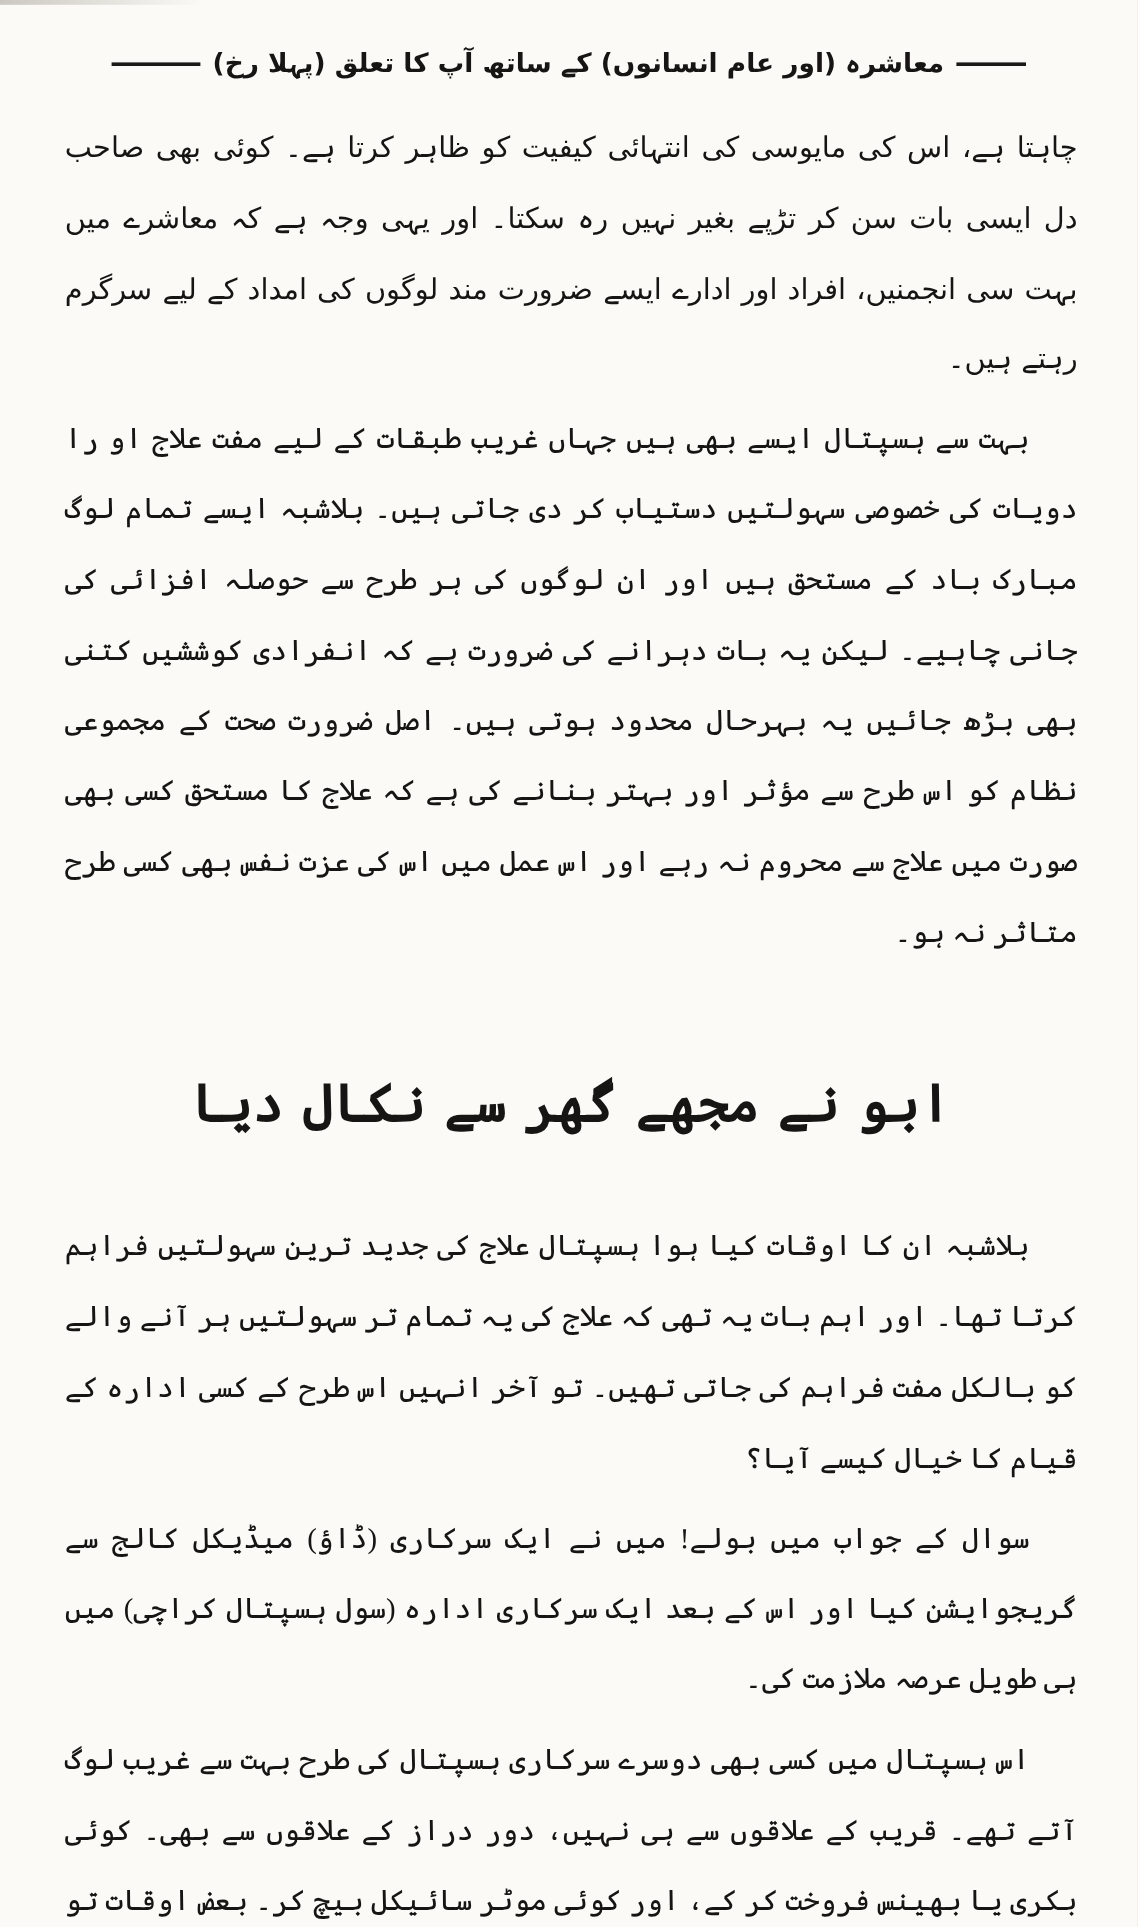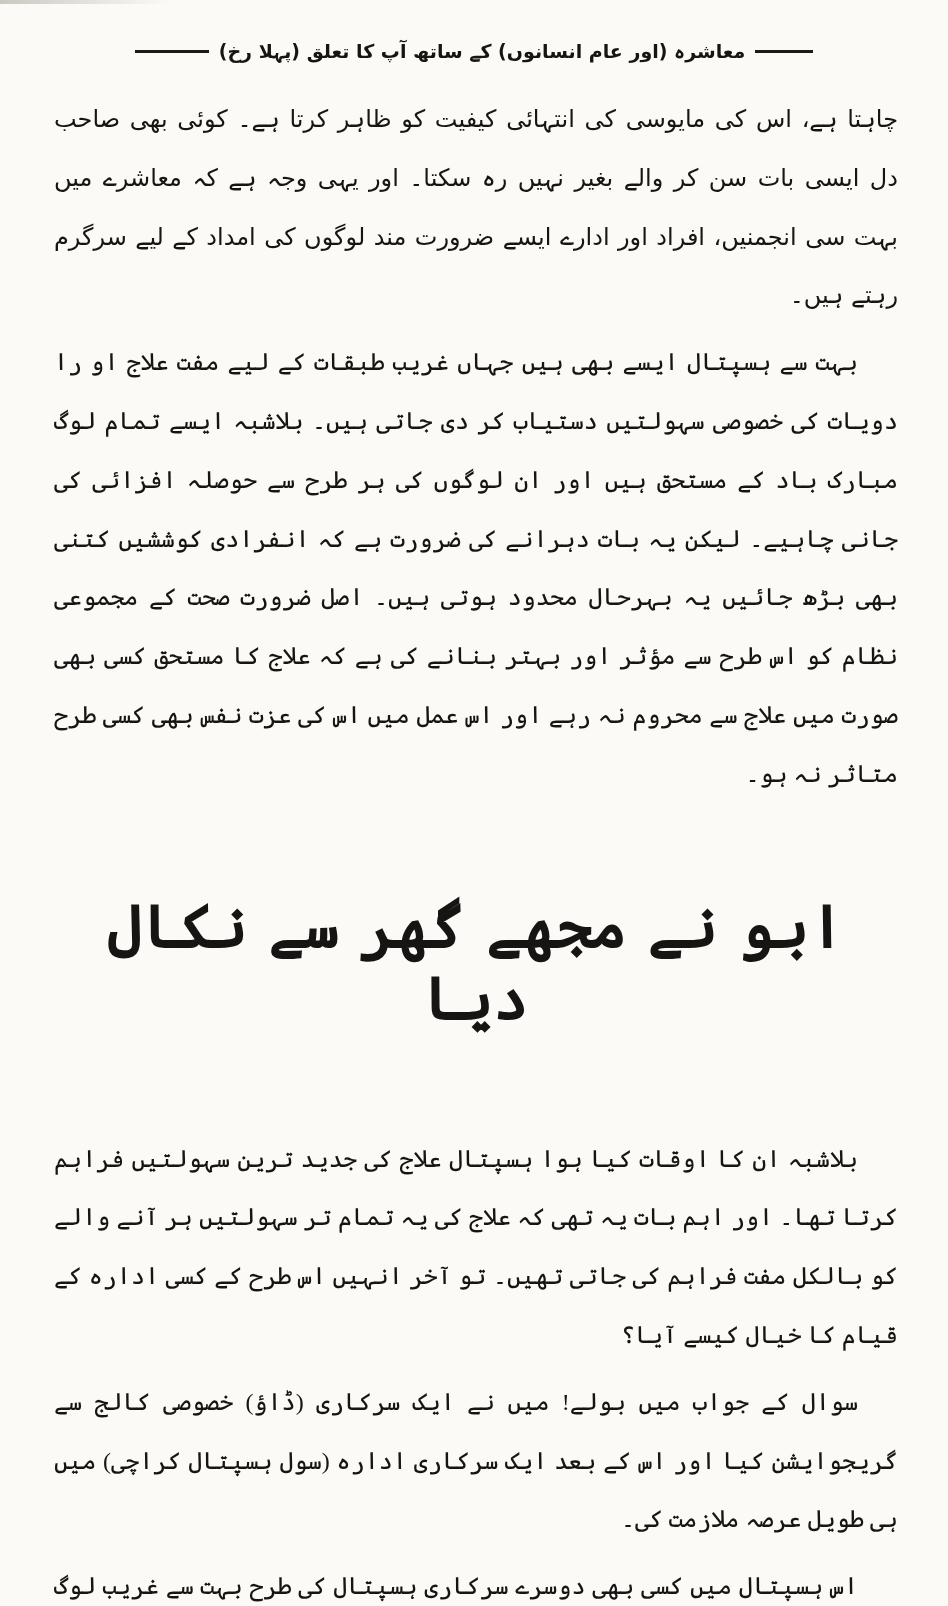--- a/index.html
+++ b/index.html
@@ -40,21 +40,21 @@
     direction: rtl;
   }
   .running-header .rule {
     display: inline-block;
     height: 3px;
     background: #1c1a18;
   }
   .rule-right { width: 58px; }
   .rule-left  { width: 74px; }
   .header-title {
-    font-size: 19px;
+    font-size: 22px;
     font-weight: bold;
     letter-spacing: 0;
     white-space: nowrap;
   }
 
   .body-text {
     direction: rtl;
     padding: 28px 50px 0 54px;
     font-size: 24px;
     line-height: 2.45;
@@ -63,42 +63,42 @@
   .para {
     margin: 0 0 8px 0;
   }
   .para.indent {
     text-indent: 40px;
     font-family: Liberation Serif, serif;
   }
   .section-heading {
     text-align: center;
     font-family: "DejaVu Serif", serif;
-    font-size: 60px;
+    font-size: 44px;
     font-weight: bold;
-    margin: 86px 0 96px 0;
+    margin: 86px 0 64px 0;
     line-height: 1.2;
     letter-spacing: 1px;
   }
 </style>
 </head>
 <body>
 
 <div class="page">
 
   <div class="running-header">
     <span class="rule rule-right"></span>
     <span class="header-title">معاشرہ (اور عام انسانوں) کے ساتھ آپ کا تعلق (پہلا رخ)</span>
     <span class="rule rule-left"></span>
   </div>
 
   <div class="body-text">
-    <p class="para">چاہتا ہے، اس کی مایوسی کی انتہائی کیفیت کو ظاہر کرتا ہے۔ کوئی بھی صاحب دل ایسی بات سن کر والے بغیر نہیں رہ سکتا۔ اور یہی وجہ ہے کہ معاشرے میں بہت سی انجمنیں، افراد اور ادارے ایسے ضرورت مند لوگوں کی امداد کے لیے سرگرم رہتے ہیں۔</p>
+    <p class="para">چاہتا ہے، اس کی مایوسی کی انتہائی کیفیت کو ظاہر کرتا ہے۔ کوئی بھی صاحب دل ایسی بات سن کر تڑپے بغیر نہیں رہ سکتا۔ اور یہی وجہ ہے کہ معاشرے میں بہت سی انجمنیں، افراد اور ادارے ایسے ضرورت مند لوگوں کی امداد کے لیے سرگرم رہتے ہیں۔</p>
     <p class="para indent">بہت سے ہسپتال ایسے بھی ہیں جہاں غریب طبقات کے لیے مفت علاج او را دویات کی خصوصی سہولتیں دستیاب کر دی جاتی ہیں۔ بلاشبہ ایسے تمام لوگ مبارک باد کے مستحق ہیں اور ان لوگوں کی ہر طرح سے حوصلہ افزائی کی جانی چاہیے۔ لیکن یہ بات دہرانے کی ضرورت ہے کہ انفرادی کوششیں کتنی بھی بڑھ جائیں یہ بہرحال محدود ہوتی ہیں۔ اصل ضرورت صحت کے مجموعی نظام کو اس طرح سے مؤثر اور بہتر بنانے کی ہے کہ علاج کا مستحق کسی بھی صورت میں علاج سے محروم نہ رہے اور اس عمل میں اس کی عزت نفس بھی کسی طرح متاثر نہ ہو۔</p>
 
     <h1 class="section-heading">ابو نے مجھے گھر سے نکال دیا</h1>
 
     <p class="para indent">بلاشبہ ان کا اوقات کیا ہوا ہسپتال علاج کی جدید ترین سہولتیں فراہم کرتا تھا۔ اور اہم بات یہ تھی کہ علاج کی یہ تمام تر سہولتیں ہر آنے والے کو بالکل مفت فراہم کی جاتی تھیں۔ تو آخر انہیں اس طرح کے کسی ادارہ کے قیام کا خیال کیسے آیا؟</p>
-    <p class="para indent">سوال کے جواب میں بولے! میں نے ایک سرکاری (ڈاؤ) خصوصی کالج سے گریجوایشن کیا اور اس کے بعد ایک سرکاری ادارہ (سول ہسپتال کراچی) میں ہی طویل عرصہ ملازمت کی۔</p>
+    <p class="para indent">سوال کے جواب میں بولے! میں نے ایک سرکاری (ڈاؤ) میڈیکل کالج سے گریجوایشن کیا اور اس کے بعد ایک سرکاری ادارہ (سول ہسپتال کراچی) میں ہی طویل عرصہ ملازمت کی۔</p>
     <p class="para indent">اس ہسپتال میں کسی بھی دوسرے سرکاری ہسپتال کی طرح بہت سے غریب لوگ آتے تھے۔ قریب کے علاقوں سے ہی نہیں، دور دراز کے علاقوں سے بھی۔ کوئی بکری یا بھینس فروخت کر کے، اور کوئی موٹر سائیکل بیچ کر۔ بعض اوقات تو آنے والے کے بارے میں معلوم ہوتا کہ وہ اپنا گھر تک فروخت کر آیا ہے۔ ہماری پیشہ ورانہ تربیت ایسے ہی ماحول میں ہوئی۔ ہر مریض ایک نئی کہانی لے کر آتا تھا۔ ان کہانیوں کو آج بھی جب کسی کے سامنے بیان کرتا ہوں تو رواں کھڑ ا</p>
   </div>
 
 </div>
 
 </body></html>

